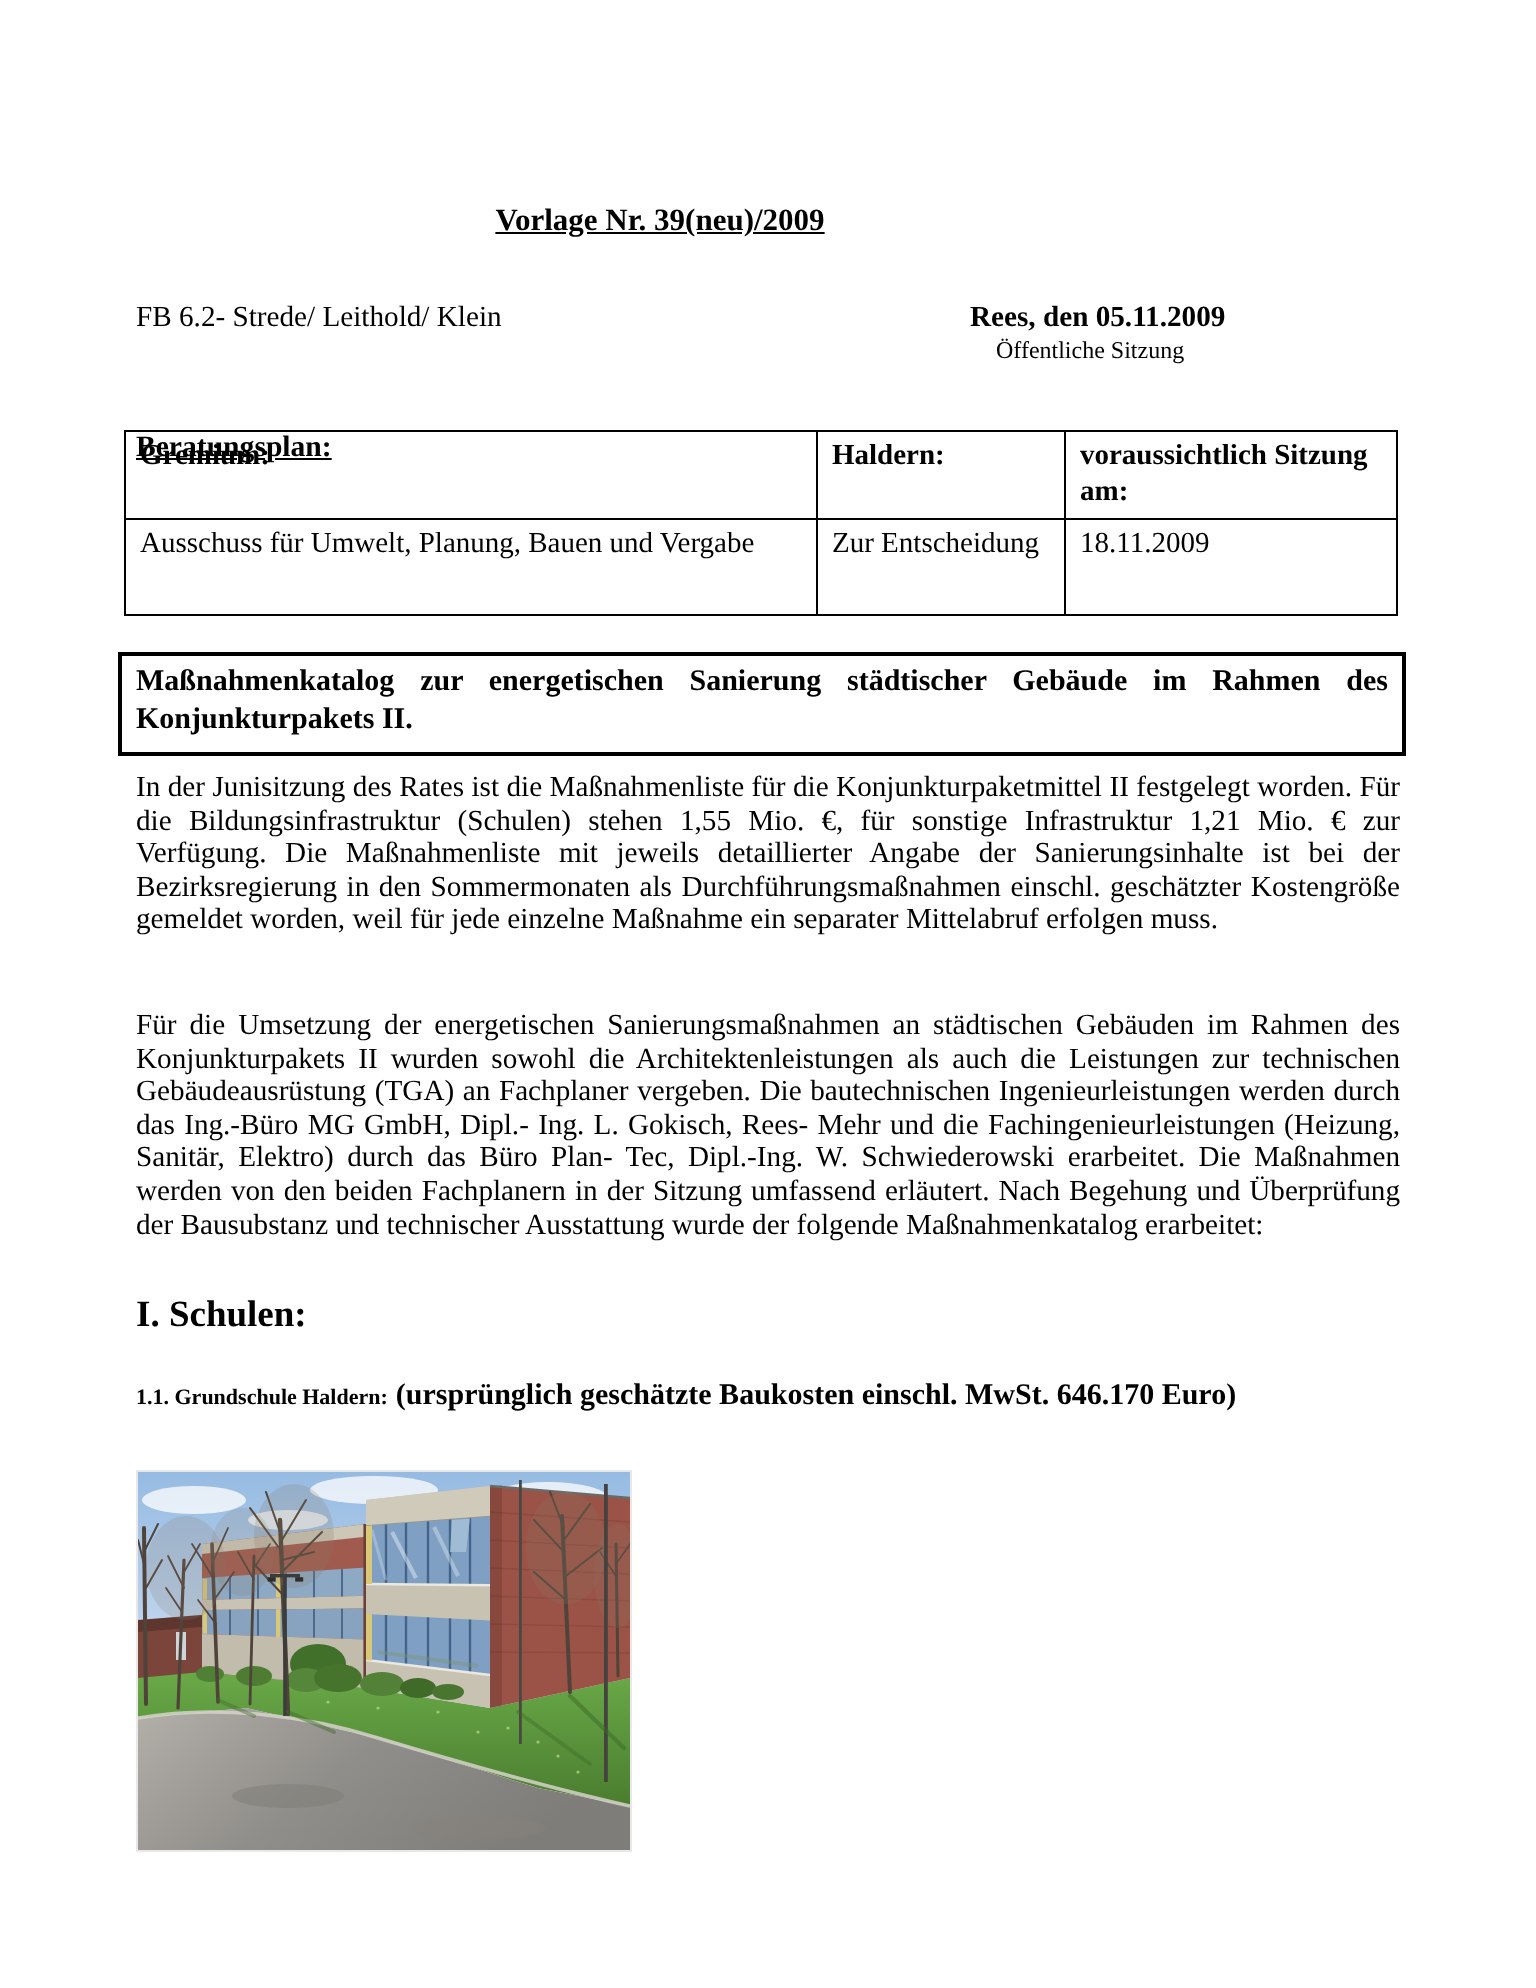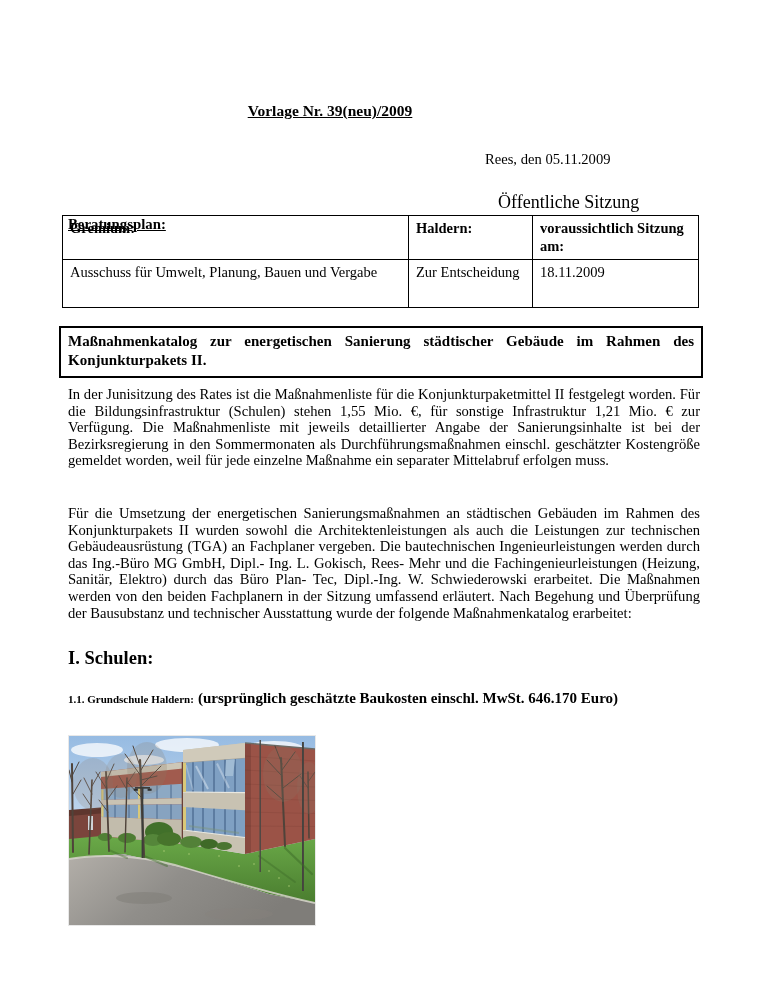--- a/index.html
+++ b/index.html
@@ -10,22 +10,22 @@
     font-family:"Liberation Serif","DejaVu Serif",serif;
     color:#000;
     overflow:hidden;
   }
   .doc-title{
     position:absolute;top:102px;left:0;width:660px;
     text-align:center;font-weight:bold;font-size:15.5px;
     text-decoration:underline;
   }
   .author-line{position:absolute;top:151px;left:68px;font-size:14.6px;}
-  .place-date{position:absolute;top:151px;left:485px;font-size:14.6px;}
-  .session-type{position:absolute;top:192px;left:498px;font-size:18px;}
+  .place-date{position:absolute;top:151px;left:485px;font-size:14.6px;font-weight:bold;}
+  .session-type{position:absolute;top:168px;left:498px;font-size:12px;}
   .plan-label{position:absolute;top:216px;left:68px;font-size:14.8px;font-weight:bold;text-decoration:underline;}
   table.plan-table{
     position:absolute;top:215px;left:62px;
     border-collapse:collapse;table-layout:fixed;width:636px;
     font-size:14.5px;
     padding-left:42px;
   }
   table.plan-table th,table.plan-table td{
     border:1px solid #000;
     text-align:left;vertical-align:top;
@@ -69,20 +69,21 @@
   }
   .photo-wrap svg{display:block;}
 </style>
 </head>
 <body>
 
 <div class="page">
 
   <div class="doc-title">Vorlage Nr. 39(neu)/2009</div>
 
+  <div class="author-line">FB 6.2- Strede/ Leithold/ Klein</div>
   <div class="place-date">Rees, den 05.11.2009</div>
   <div class="session-type">Öffentliche Sitzung</div>
   <div class="plan-label">Beratungsplan:</div>
 
   <table class="plan-table">
     <colgroup>
       <col class="col-gremium">
         <col class="col-status">
         <col class="col-date">
     </colgroup>

